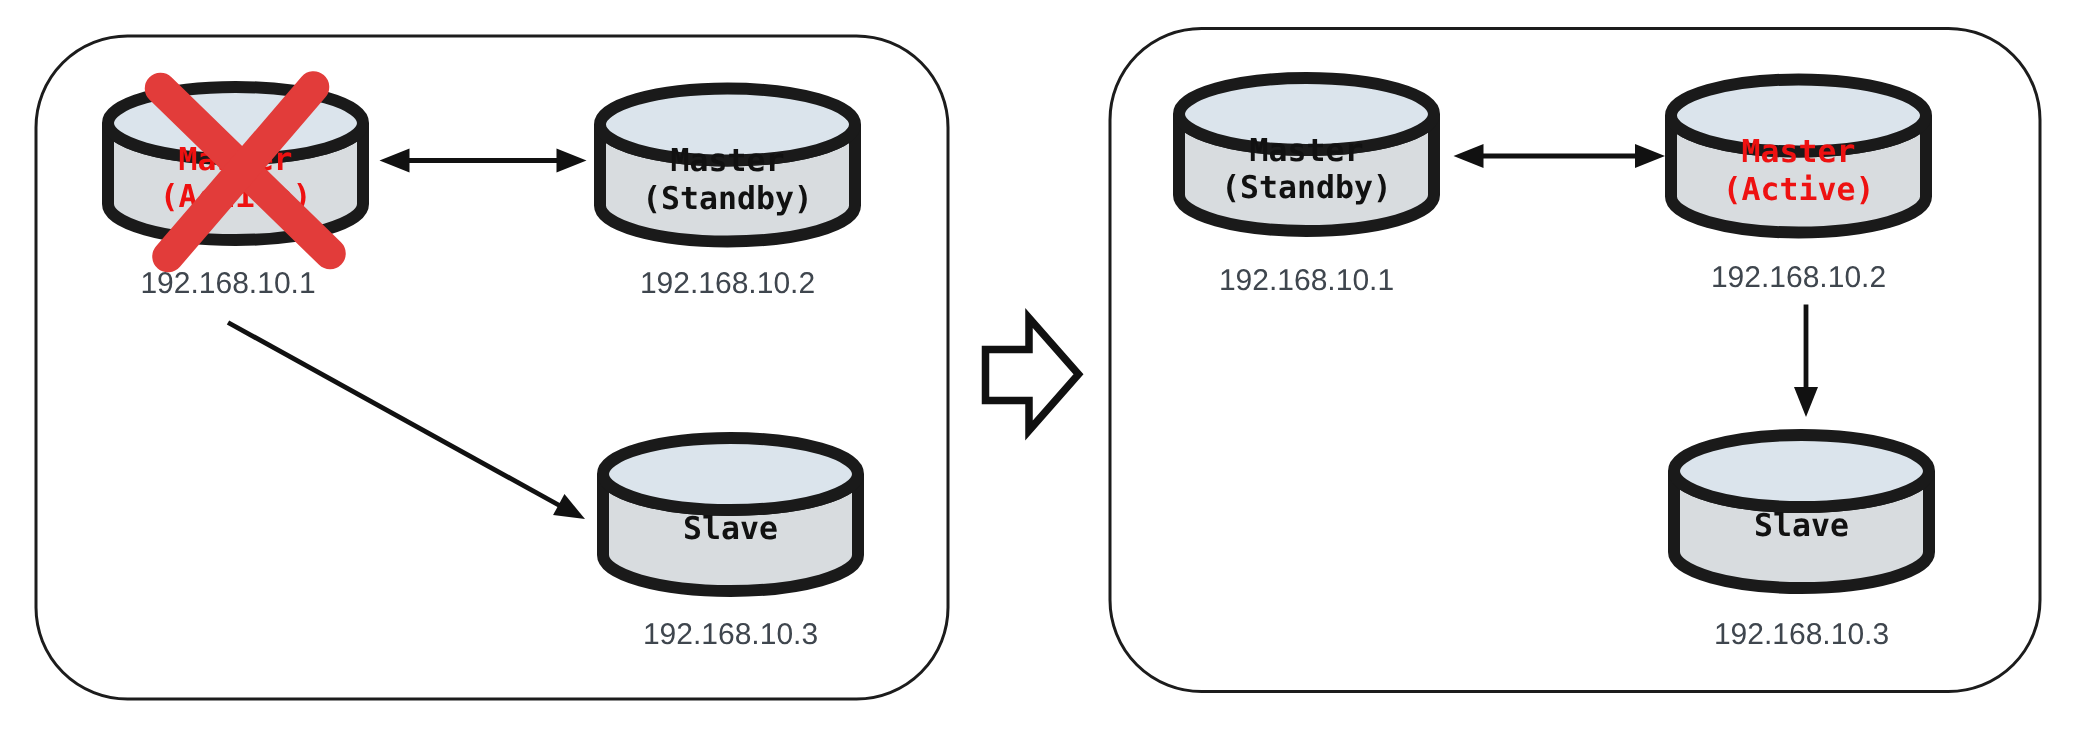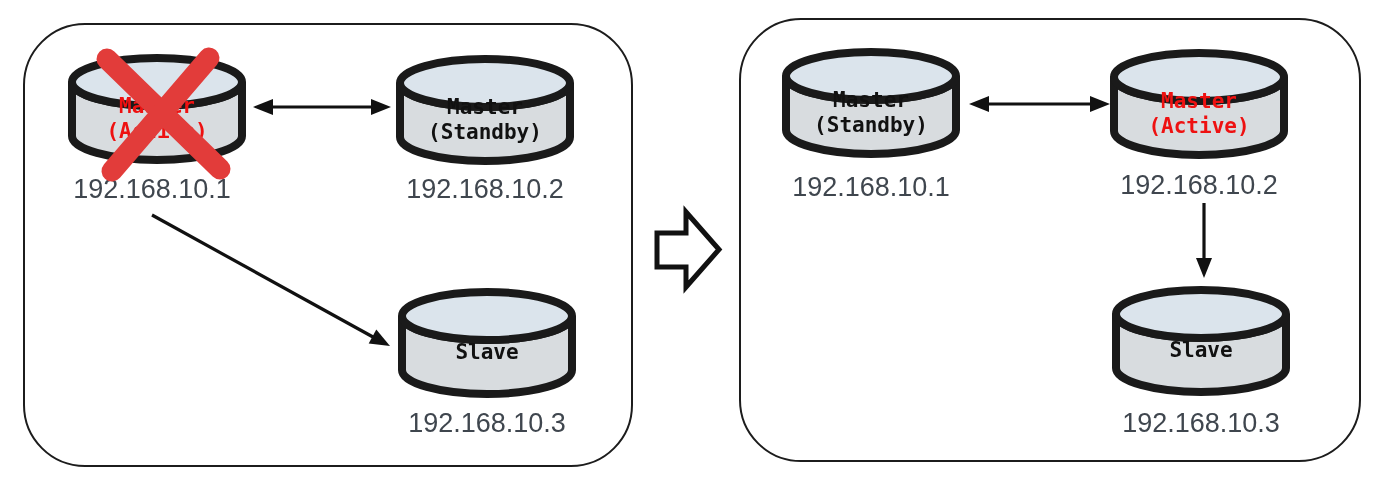--- a/index.html
+++ b/index.html
@@ -9,21 +9,21 @@
   #panel-before{left:23px;top:23px;width:606px;height:440px;}
   #panel-after{left:739px;top:18px;width:618px;height:440px;}
   .node{position:absolute;width:182px;height:114px;z-index:2;}
   .node svg.cyl{position:absolute;left:0;top:0;}
   .db-label{position:absolute;left:0;top:42px;width:100%;text-align:center;
             font-family:"DejaVu Sans Mono","Liberation Mono",monospace;
             font-weight:bold;font-size:21px;line-height:25px;color:#111111;z-index:3;}
   .db-label.single{top:54px;}
   .db-label.red{color:#ee1111;}
   .ip{position:absolute;width:220px;text-align:center;
-      font-family:"Liberation Sans",sans-serif;font-size:27px;line-height:30px;
+      font-family:"Liberation Sans",sans-serif;font-size:20px;line-height:30px;
       color:#3f464e;z-index:2;letter-spacing:0px;}
   #overlay{position:absolute;left:0;top:0;width:1382px;height:492px;z-index:6;pointer-events:none;}
 </style>
 </head>
 <body>
 
 <div class="panel" id="panel-before"></div>
 
 <div class="node" style="left:66px;top:52px;">
   <svg class="cyl" width="182" height="114" viewBox="0 0 182 114">

